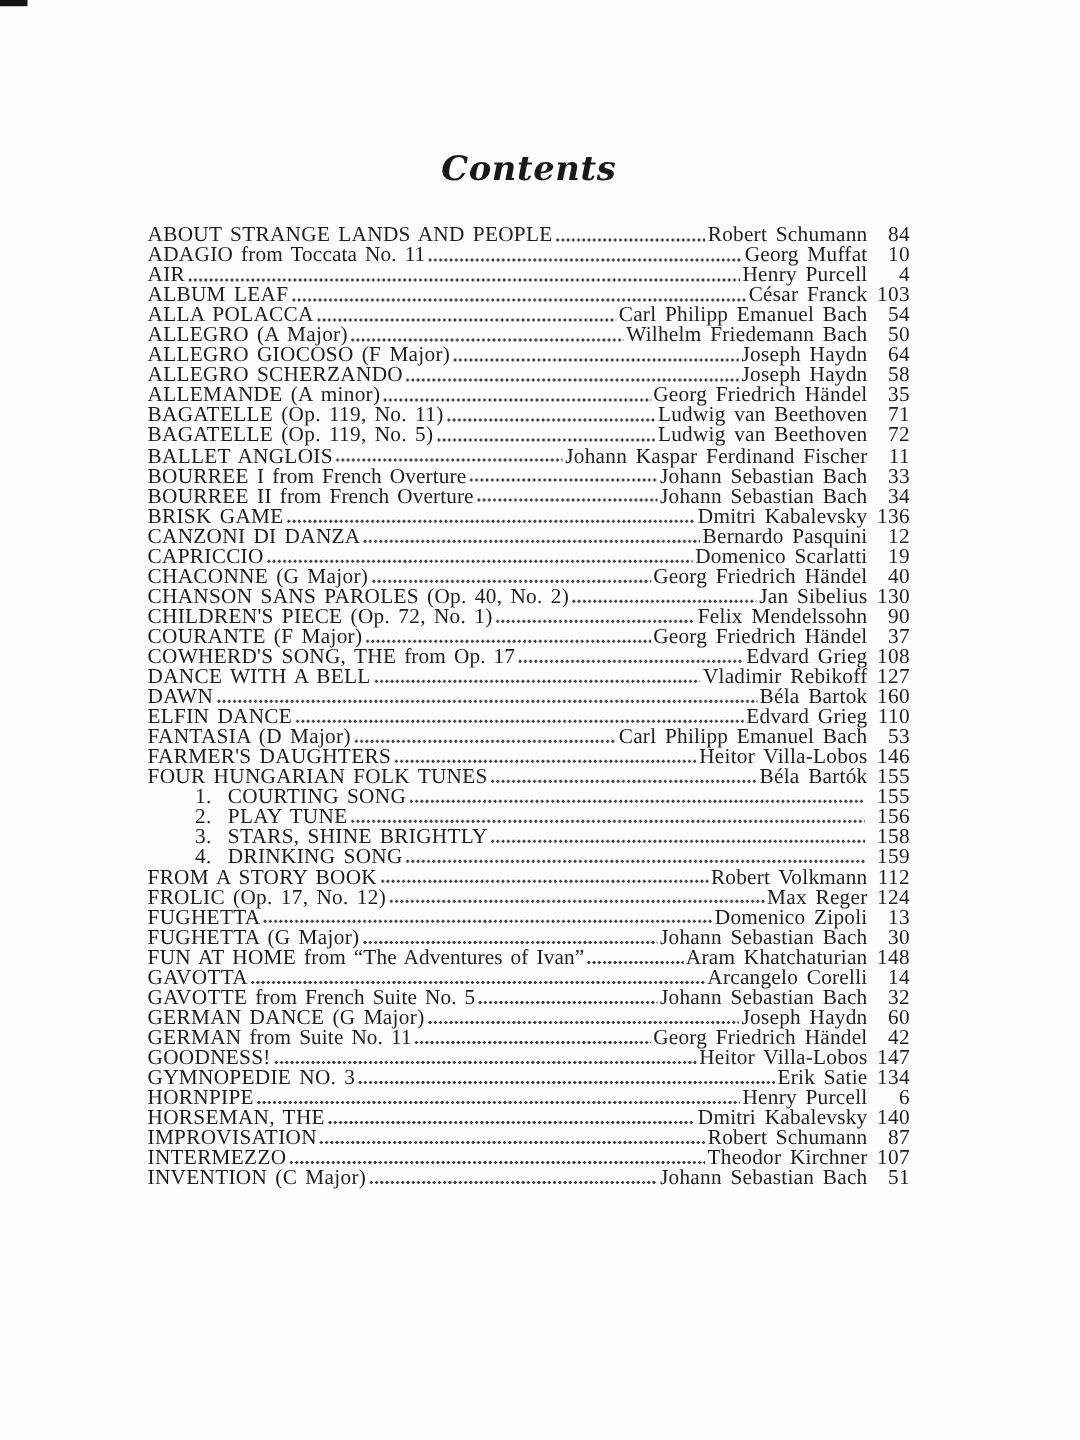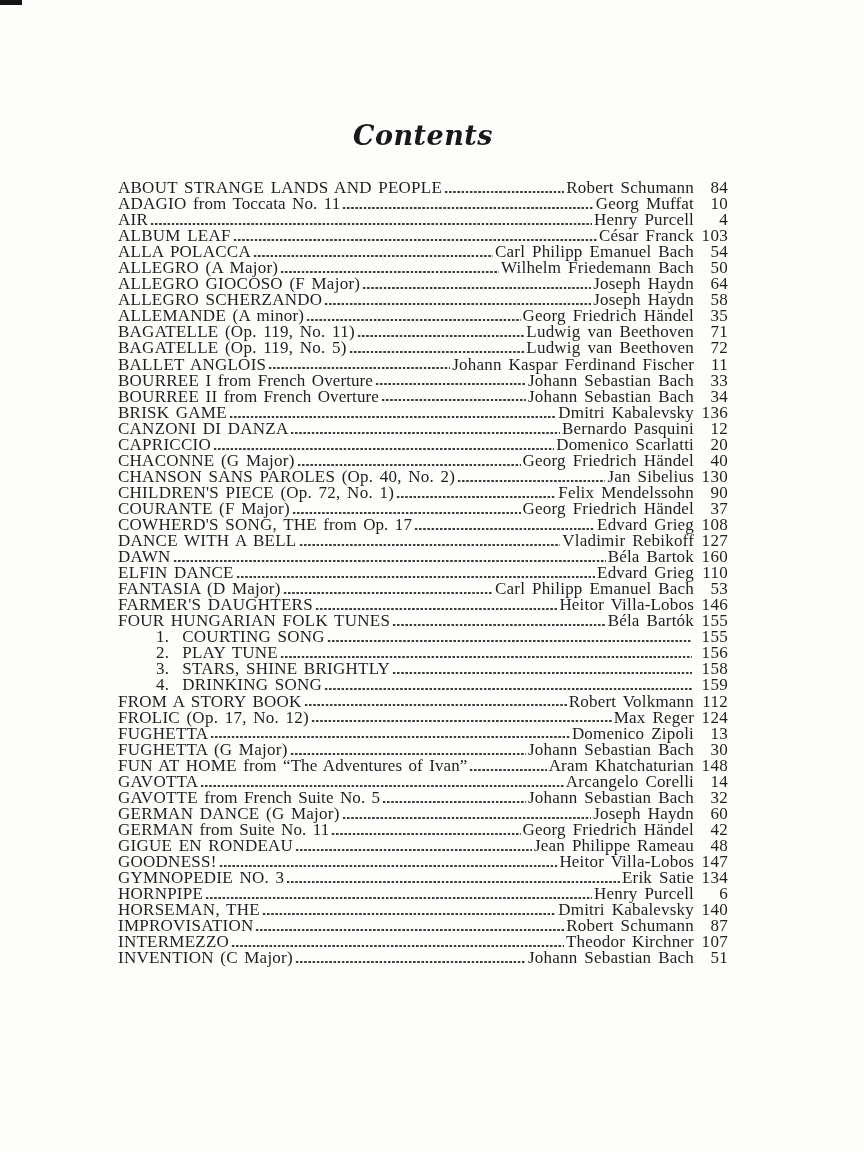--- a/index.html
+++ b/index.html
@@ -202,21 +202,21 @@
     <span class="t"><span class="t-main">CANZONI DI DANZA</span></span>
     <span class="leader"></span>
     <span class="a">Bernardo Pasquini</span>
     <span class="p">12</span>
   </div>
 
   <div class="row">
     <span class="t"><span class="t-main">CAPRICCIO</span></span>
     <span class="leader"></span>
     <span class="a">Domenico Scarlatti</span>
-    <span class="p">20</span>
+    <span class="p">19</span>
   </div>
 
   <div class="row">
     <span class="t"><span class="t-main">CHACONNE (G Major)</span></span>
     <span class="leader"></span>
     <span class="a">Georg Friedrich Händel</span>
     <span class="p">40</span>
   </div>
 
   <div class="row">
@@ -375,26 +375,20 @@
     <span class="p">60</span>
   </div>
 
   <div class="row">
     <span class="t"><span class="t-main">GERMAN</span><span class="t-it">&nbsp;from Suite No. 11</span></span>
     <span class="leader"></span>
     <span class="a">Georg Friedrich Händel</span>
     <span class="p">42</span>
   </div>
 
-  <div class="row">
-    <span class="t"><span class="t-main">GIGUE EN RONDEAU</span></span>
-    <span class="leader"></span>
-    <span class="a">Jean Philippe Rameau</span>
-    <span class="p">48</span>
-  </div>
 
   <div class="row">
     <span class="t"><span class="t-main">GOODNESS!</span></span>
     <span class="leader"></span>
     <span class="a">Heitor Villa-Lobos</span>
     <span class="p">147</span>
   </div>
 
   <div class="row">
     <span class="t"><span class="t-main">GYMNOPEDIE NO. 3</span></span>

